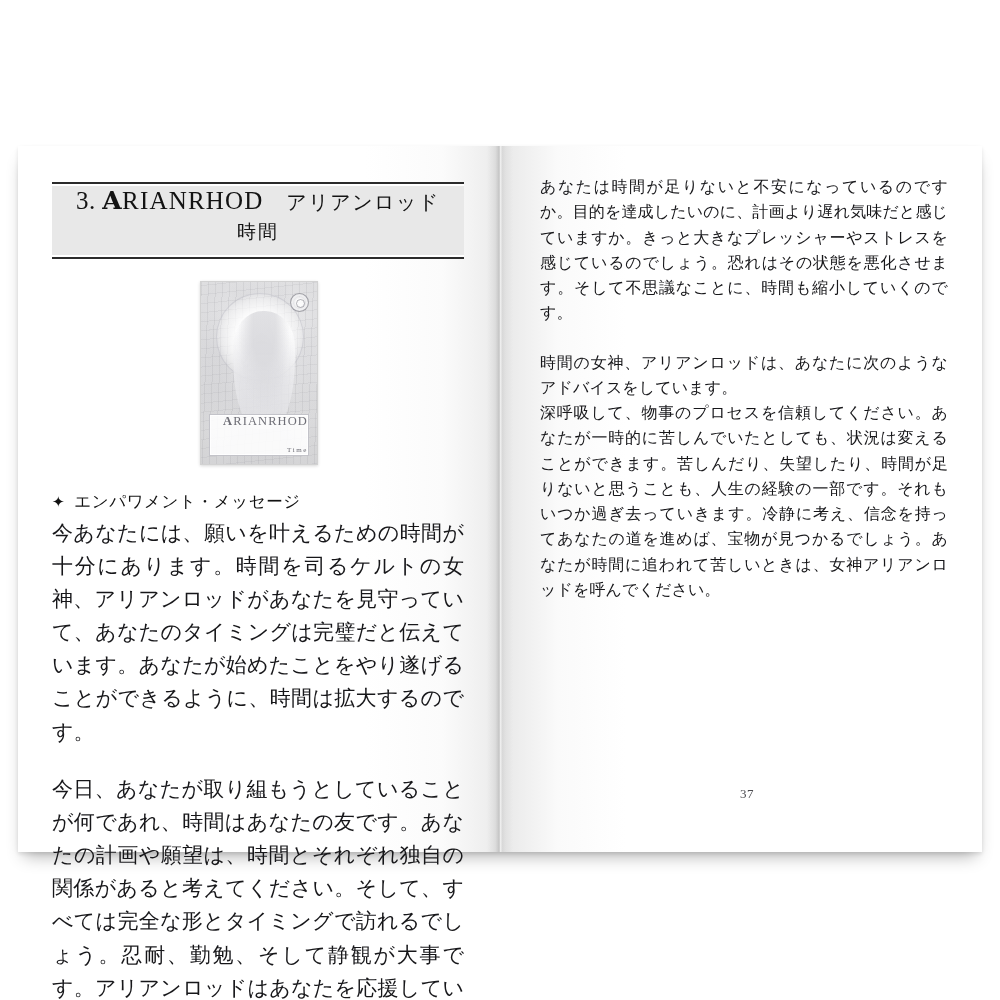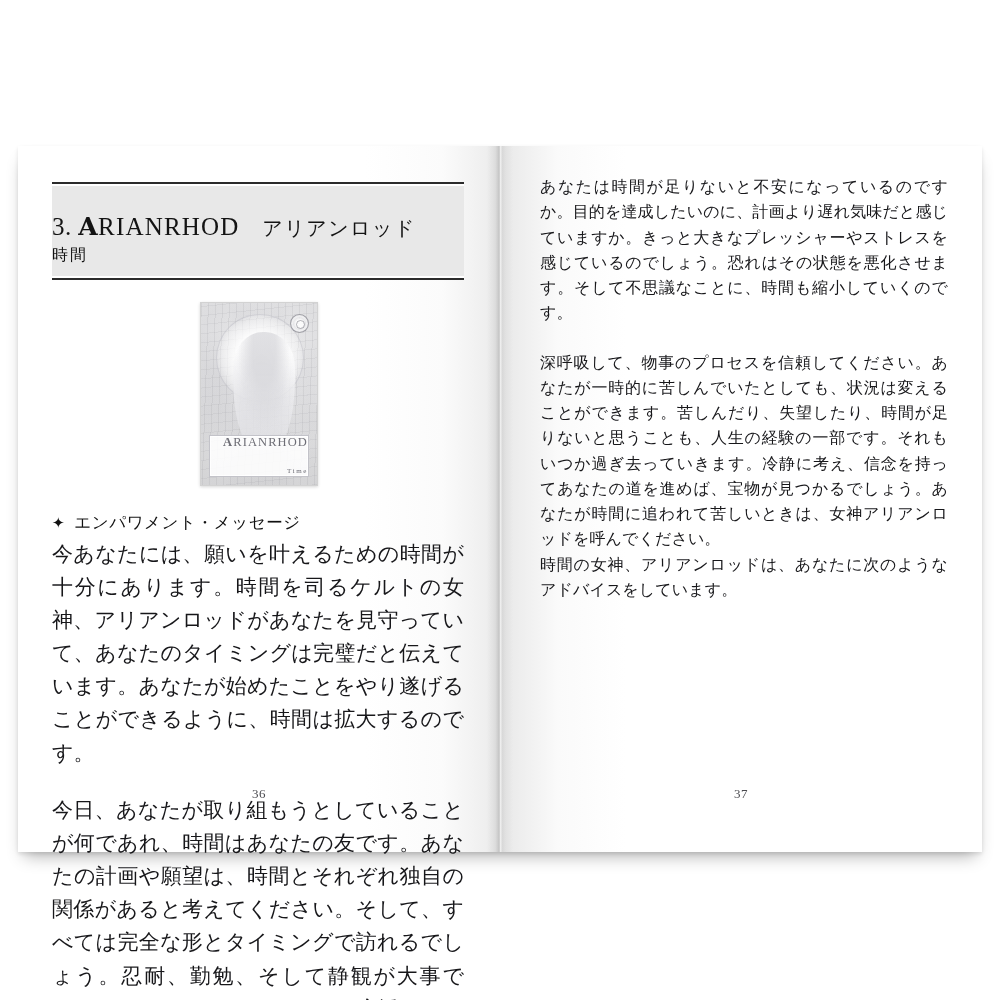--- a/index.html
+++ b/index.html
@@ -69,21 +69,22 @@
       rgba(0,0,0,0.00) 100%);
   }
 
   
   .title-banner {
     margin: 8px 0 0 0;
     background: #e8e8e8;
     border-top: 2px solid #2b2b2b;
     border-bottom: 2px solid #2b2b2b;
     box-shadow: inset 0 3px 0 -1px #ffffff, inset 0 -3px 0 -1px #ffffff;
-    padding: 28px 0 12px 0;
+    padding: 2px 0 12px 0;
+    text-align: center;
     color: #131313;
   }
   .title-line1 {
     font-size: 25px;
     line-height: 1.18;
     letter-spacing: 0.4px;
     white-space: nowrap;
   }
   .t-num { font-size: 25px; }
   .t-drop {
@@ -91,21 +92,21 @@
     font-size: 25px;
     font-weight: 700;
   }
   .t-rom { letter-spacing: 1.2px; }
   .t-kana {
     font-size: 20px;
     letter-spacing: 1.5px;
     margin-left: 16px;
   }
   .title-line2 {
-    font-size: 16px;
+    font-size: 19px;
     letter-spacing: 2px;
     margin-top: 3px;
   }
 
   
   .card-wrap {
     margin: 22px auto 0 auto;
     width: 116px;
   }
   .card {
@@ -234,21 +235,21 @@
     position: absolute;
     bottom: 50px;
     left: 0;
     width: 100%;
     text-align: center;
     font-size: 13px;
     color: #4a4a4f;
     letter-spacing: 0.5px;
   }
   .page.left .folio { padding-right: 6px; }
-  .page.right .folio { padding-left: 0; }
+  .page.right .folio { padding-left: 6px; }
 </style>
 </head>
 <body>
 
 <div id="stage">
 
   <div class="book">
 
     <div class="page left">
 
@@ -281,22 +282,22 @@
       <p class="body">今あなたには、願いを叶えるための時間が十分にあります。時間を司るケルトの女神、アリアンロッドがあなたを見守っていて、あなたのタイミングは完璧だと伝えています。あなたが始めたことをやり遂げることができるように、時間は拡大するのです。</p>
       <p class="body">今日、あなたが取り組もうとしていることが何であれ、時間はあなたの友です。あなたの計画や願望は、時間とそれぞれ独自の関係があると考えてください。そして、すべては完全な形とタイミングで訪れるでしょう。忍耐、勤勉、そして静観が大事です。アリアンロッドはあなたを応援しています。</p>
 
       <div class="folio">36</div>
     </div>
 
     <div class="page right">
 
 
       <p class="body">あなたは時間が足りないと不安になっているのですか。目的を達成したいのに、計画より遅れ気味だと感じていますか。きっと大きなプレッシャーやストレスを感じているのでしょう。恐れはその状態を悪化させます。そして不思議なことに、時間も縮小していくのです。</p>
+      <p class="body tight">時間の女神、アリアンロッドは、あなたに次のようなアドバイスをしています。</p>
       <p class="body tight">深呼吸して、物事のプロセスを信頼してください。あなたが一時的に苦しんでいたとしても、状況は変えることができます。苦しんだり、失望したり、時間が足りないと思うことも、人生の経験の一部です。それもいつか過ぎ去っていきます。冷静に考え、信念を持ってあなたの道を進めば、宝物が見つかるでしょう。あなたが時間に追われて苦しいときは、女神アリアンロッドを呼んでください。</p>
-      <p class="body tight">時間の女神、アリアンロッドは、あなたに次のようなアドバイスをしています。</p>
 
       <div class="folio">37</div>
     </div>
 
     <div class="gutter"></div>
   </div>
 
 </div>
 
 </body></html>

